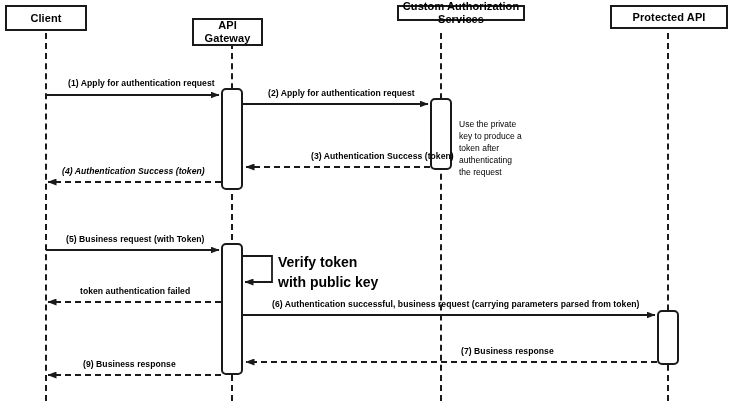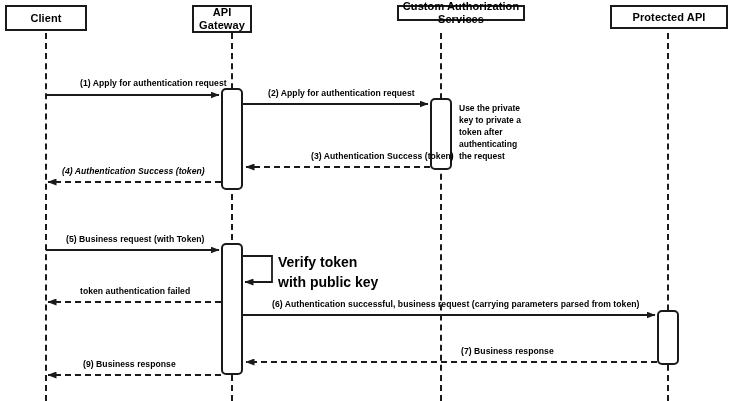--- a/index.html
+++ b/index.html
@@ -44,24 +44,25 @@
     border: 2px solid #1a1a1a;
     background: #ffffff;
     border-radius: 5px;
   }
   
   .note-box {
     position: absolute;
     box-sizing: border-box;
     background: #ffffff;
     font-size: 8.5px;
-    font-weight: 700;
+    font-weight: 400;
     color: #000000;
     line-height: 1.42;
     text-align: left;
+    margin-top: 16px;
   }
   
   #msg-layer {
     position: absolute;
     left: 0;
     top: 0;
     width: 738px;
     height: 401px;
     pointer-events: none;
   }
@@ -89,21 +90,21 @@
 
   <div class="lifeline" style="left:45px;  top:33px; height:368px;"></div>
   <div class="lifeline" style="left:231px; top:33px; height:368px;"></div>
   <div class="lifeline" style="left:440px; top:33px; height:368px;"></div>
   <div class="lifeline" style="left:667px; top:33px; height:368px;"></div>
 
   <div class="participant-box" style="left:5px; top:5px; width:82px; height:26px;">
     <span>Client</span>
   </div>
 
-  <div class="participant-box" style="left:192px; top:5px; width:60px; height:28px;">
+  <div class="participant-box" style="left:192px; top:18px; width:71px; height:28px;">
     <span>API Gateway</span>
   </div>
 
   <div class="participant-box" style="left:397px; top:5px; width:128px; height:16px; white-space:pre-line;text-align:center;">
     <span style="white-space:pre-line;">Custom Authorization
 Services</span>
   </div>
 
   <div class="participant-box" style="left:610px; top:5px; width:118px; height:24px;">
     <span>Protected API</span>
@@ -141,36 +142,36 @@
 
     <line x1="221" y1="302" x2="48" y2="302" stroke="#1a1a1a" stroke-width="1.8" stroke-dasharray="6,4" marker-end="url(#arrow-left)"></line>
 
     <line x1="243" y1="315" x2="655" y2="315" stroke="#1a1a1a" stroke-width="1.8" marker-end="url(#arrow-right)"></line>
 
     <line x1="657" y1="362" x2="246" y2="362" stroke="#1a1a1a" stroke-width="1.8" stroke-dasharray="6,4" marker-end="url(#arrow-left)"></line>
 
     <line x1="221" y1="375" x2="48" y2="375" stroke="#1a1a1a" stroke-width="1.8" stroke-dasharray="6,4" marker-end="url(#arrow-left)"></line>
   </svg>
 
-  <div class="msg-label" style="left:80px;  top:78px;">(1) Apply for authentication request</div>
+  <div class="msg-label" style="left:68px;  top:78px;">(1) Apply for authentication request</div>
   <div class="msg-label" style="left:268px; top:88px;">(2) Apply for authentication request</div>
   <div class="msg-label" style="left:275px; top:151px;padding-left:36px;">(3) Authentication Success (token)</div>
   <div class="msg-label" style="left:62px;  top:166px;font-style:italic;">(4) Authentication Success (token)</div>
   <div class="msg-label" style="left:66px;  top:234px;">(5) Business request (with Token)</div>
   <div class="msg-label" style="left:80px;  top:286px;">token authentication failed</div>
   <div class="msg-label" style="left:272px; top:299px;">(6) Authentication successful, business request (carrying parameters parsed from token)</div>
   <div class="msg-label" style="left:413px; top:346px;padding-left:48px;">(7) Business response</div>
   <div class="msg-label" style="left:83px;  top:359px;">(9) Business response</div>
 
   <div class="self-label" style="left:278px; top:252px;">
     <div>Verify token</div>
     <div>with public key</div>
   </div>
 
   <div class="note-box" style="left:459px; top:102px; width:80px;">
     <div>Use the private</div>
-    <div>key to private a</div>
+    <div>key to produce a</div>
     <div>token after</div>
     <div>authenticating</div>
     <div>the request</div>
   </div>
 
 </div>
 
 </body></html>

